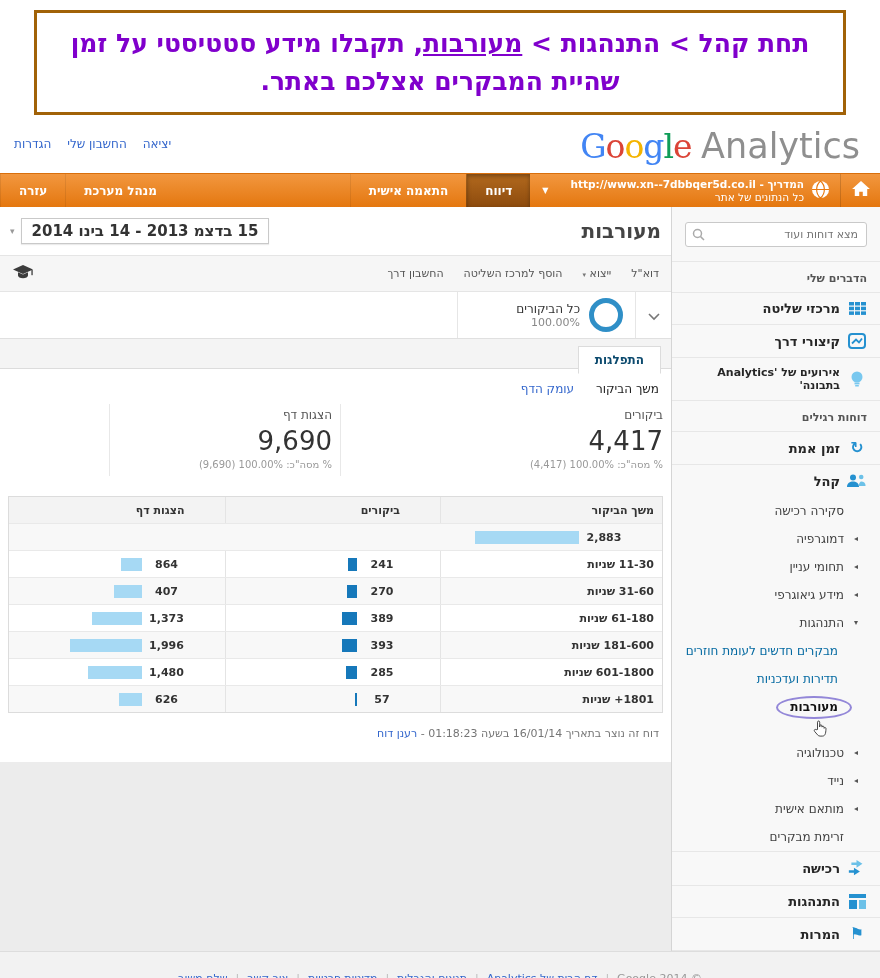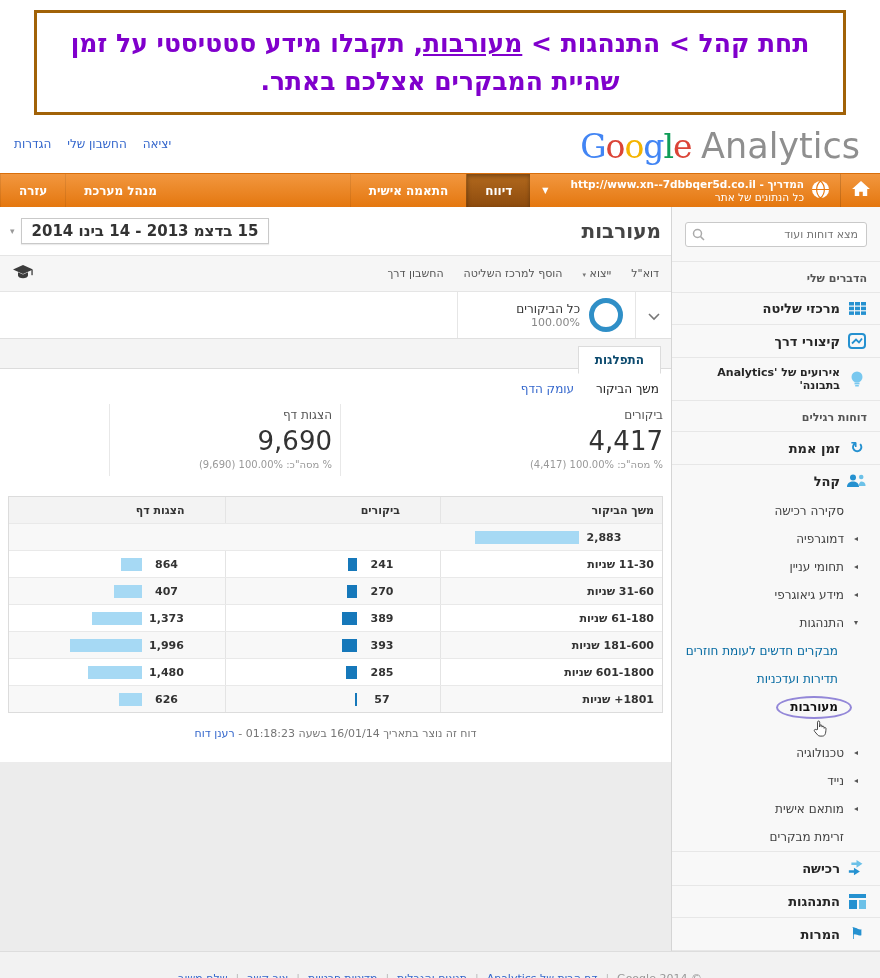--- a/index.html
+++ b/index.html
@@ -107,21 +107,21 @@
   .trow:nth-child(even) { background:#f8f8f8; }
   .thead { background:#f3f3f3; }
   .tcell { display:flex; align-items:center; min-height:26px; }
   .tcell:not(:last-child) { border-left:1px solid #e4e4e4; }
   .tlabel { width:34%; padding:4px 8px; font-weight:bold; color:#333; }
   .tnum { width:33%; padding:0 40px 0 4px; gap:7px; }
   .th.tnum { font-weight:bold; color:#333; justify-content:flex-start; }
   .tval { width:36px; direction:ltr; text-align:center; font-weight:bold; color:#333; flex:none; }
   .tbar { height:13px; width:0; }
 
-  .report-note { padding:14px 12px 22px; font-size:11px; color:#757575; text-align:center; }
+  .report-note { padding:14px 12px 22px; font-size:11px; color:#757575; text-align:right; }
   .report-note a { color:#3366cc; }
 
   
   .footer { background:#f2f2f2; border-top:1px solid #ddd; height:53px; display:flex; align-items:center;
             justify-content:center; gap:8px; font-size:11px; color:#999; }
   .footer a { color:#3366cc; }
   .footer .sep { color:#bbb; }
 </style>
 </head>
 <body>

